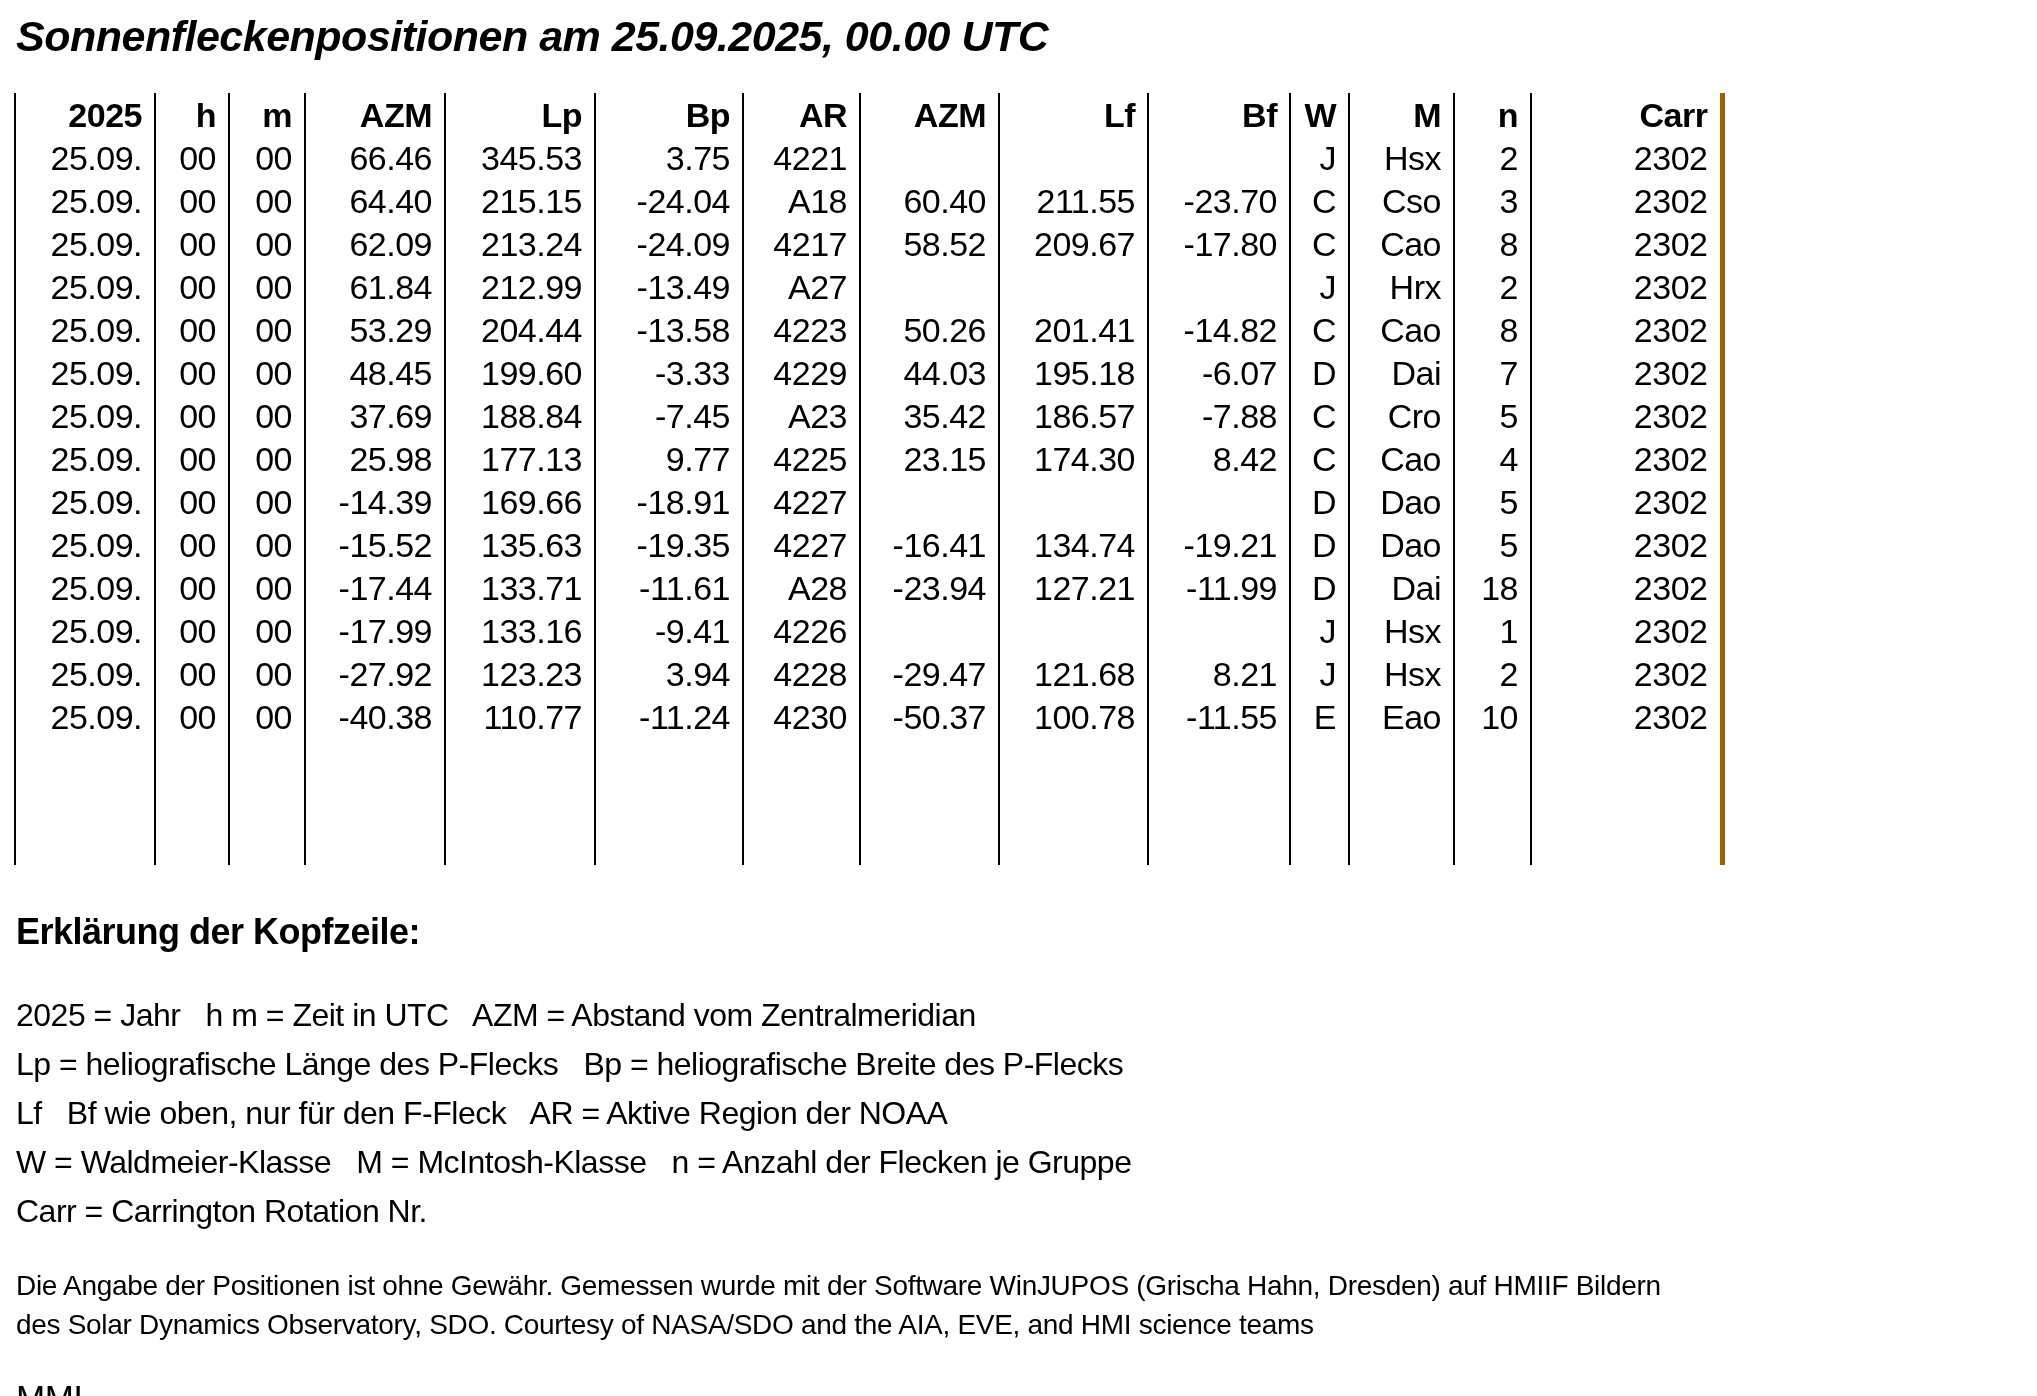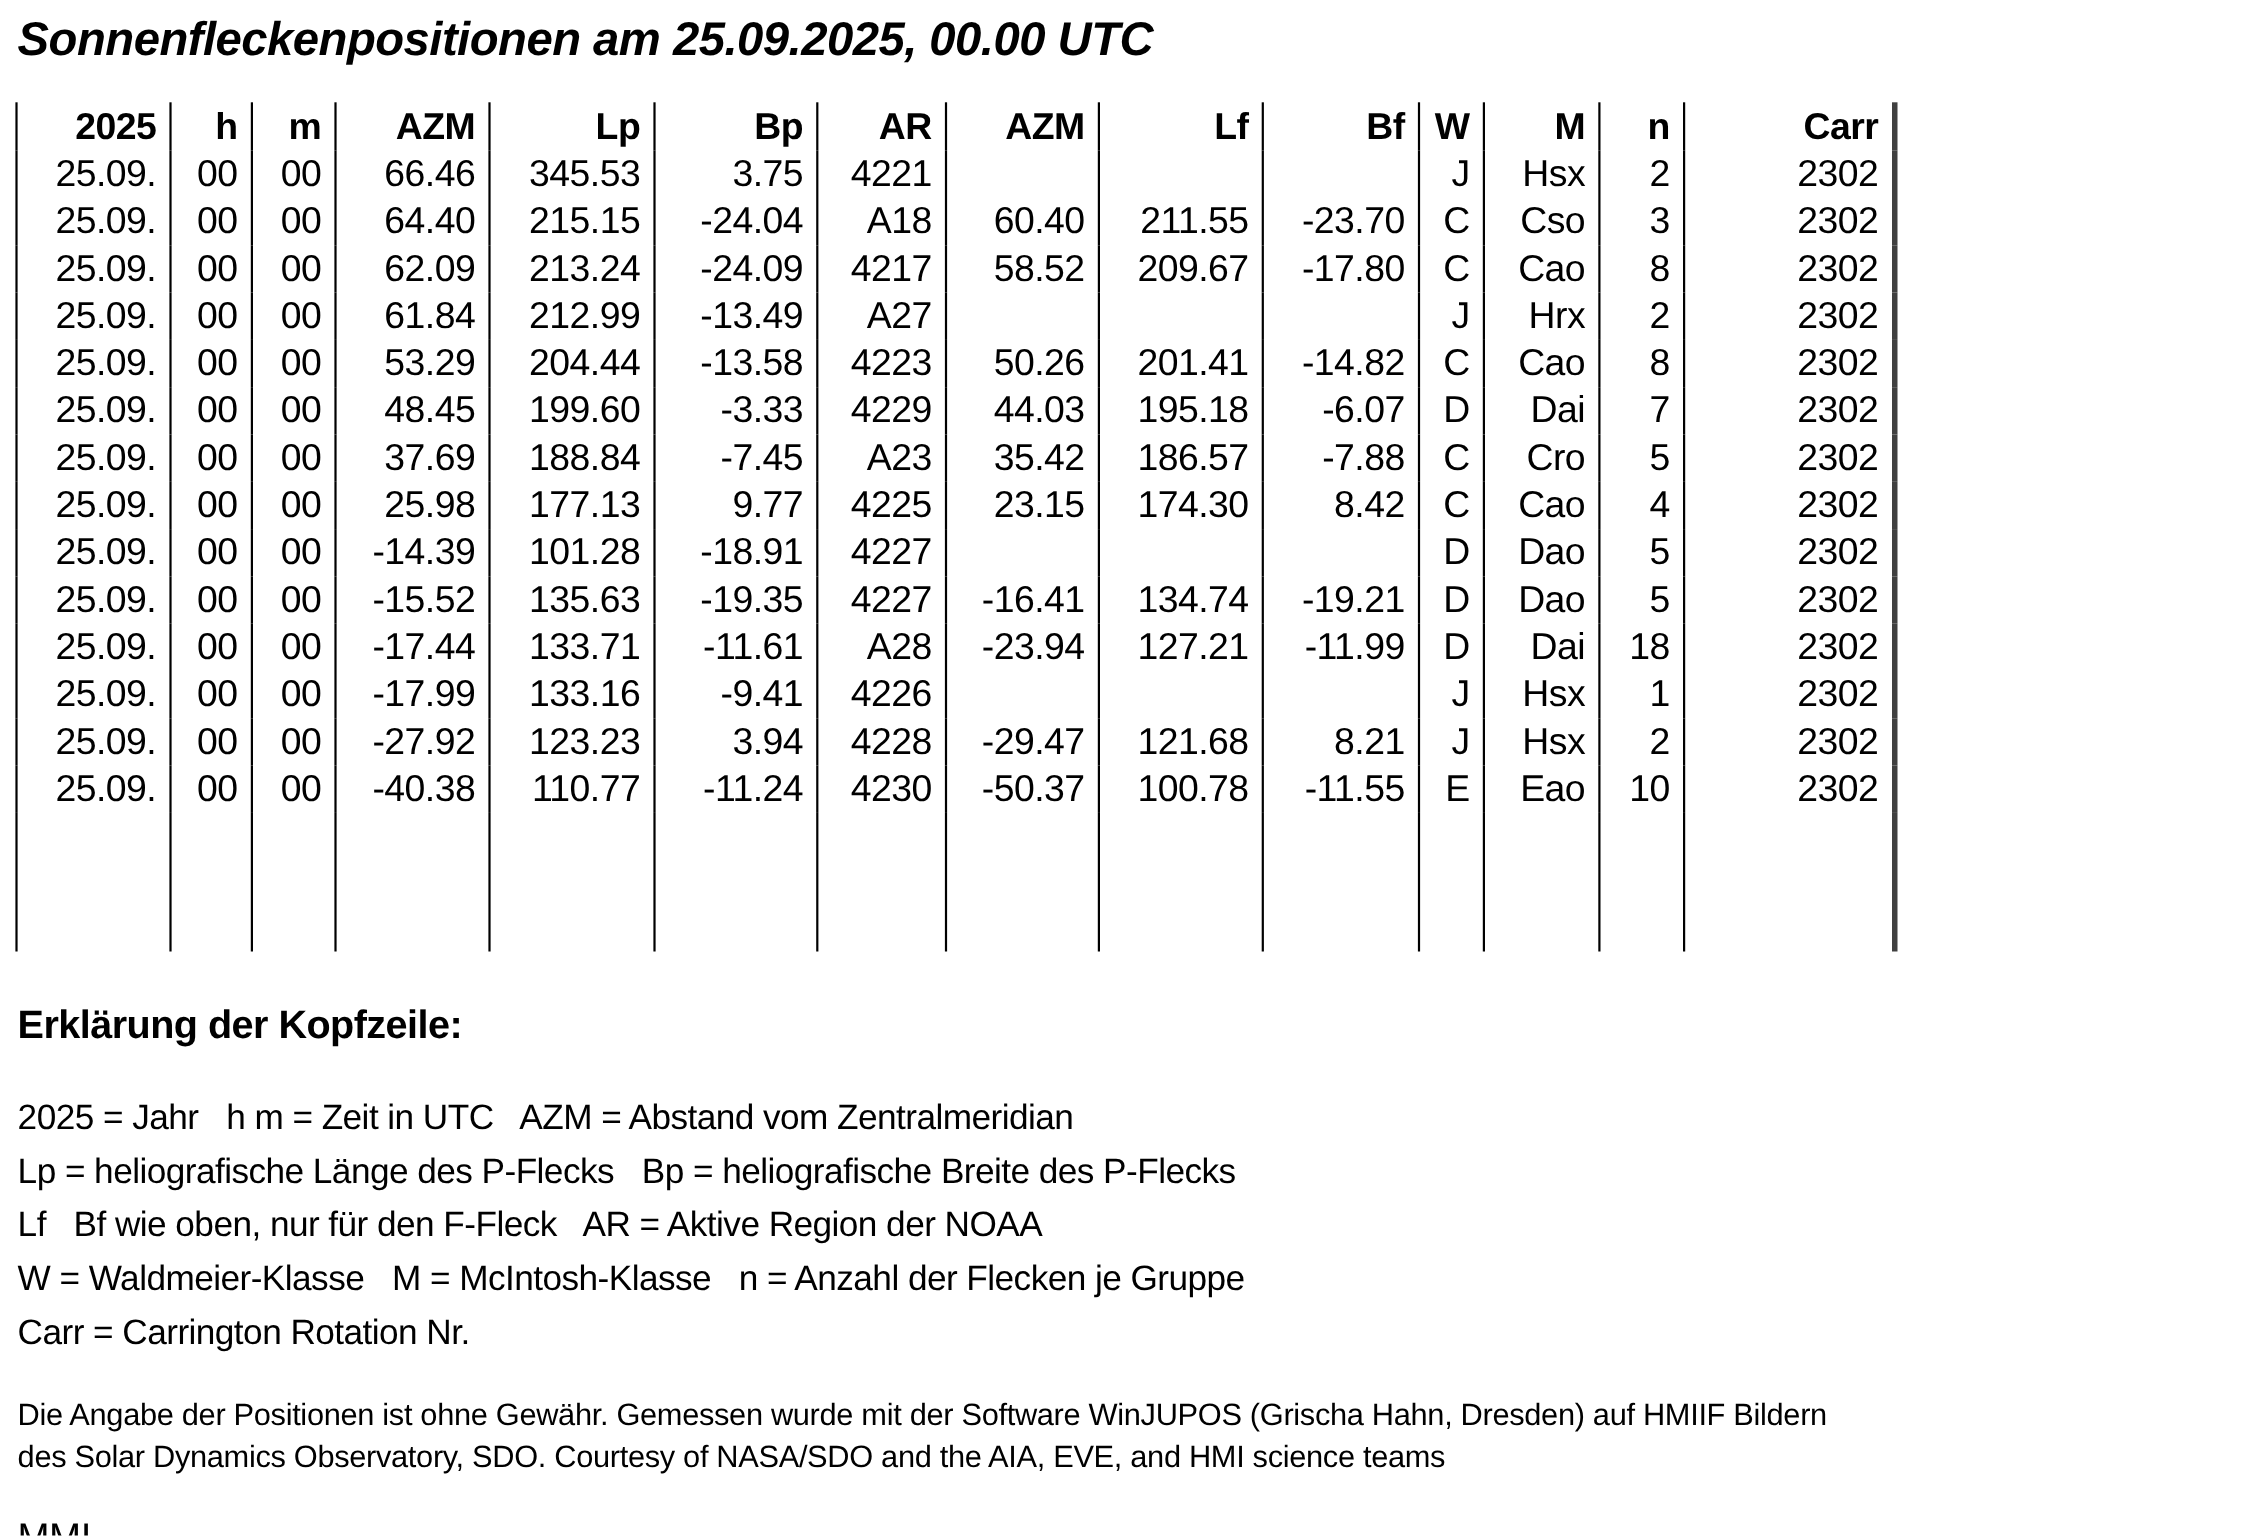--- a/index.html
+++ b/index.html
@@ -41,21 +41,21 @@
     white-space: nowrap;
     overflow: hidden;
     font-weight: normal;
   }
   table.sunspots th {
     font-weight: bold;
     height: 44px;
   }
   table.sunspots th:last-child,
   table.sunspots td:last-child {
-    border-right: 5px solid #404040;
+    border-right: 5px solid #a16207;
   }
   table.sunspots tr.spacer-row td {
     height: 126px;
   }
   
   col.c1  { width: 140px; }
   col.c2  { width: 74px; }
   col.c3  { width: 76px; }
   col.c4  { width: 140px; }
   col.c5  { width: 150px; }
@@ -271,21 +271,21 @@
           <td>C</td>
           <td>Cao</td>
           <td>4</td>
           <td>2302</td>
         </tr>
         <tr>
           <td>25.09.</td>
           <td>00</td>
           <td>00</td>
           <td>-14.39</td>
-          <td>101.28</td>
+          <td>169.66</td>
           <td>-18.91</td>
           <td>4227</td>
           <td></td>
           <td></td>
           <td></td>
           <td>D</td>
           <td>Dao</td>
           <td>5</td>
           <td>2302</td>
         </tr>

